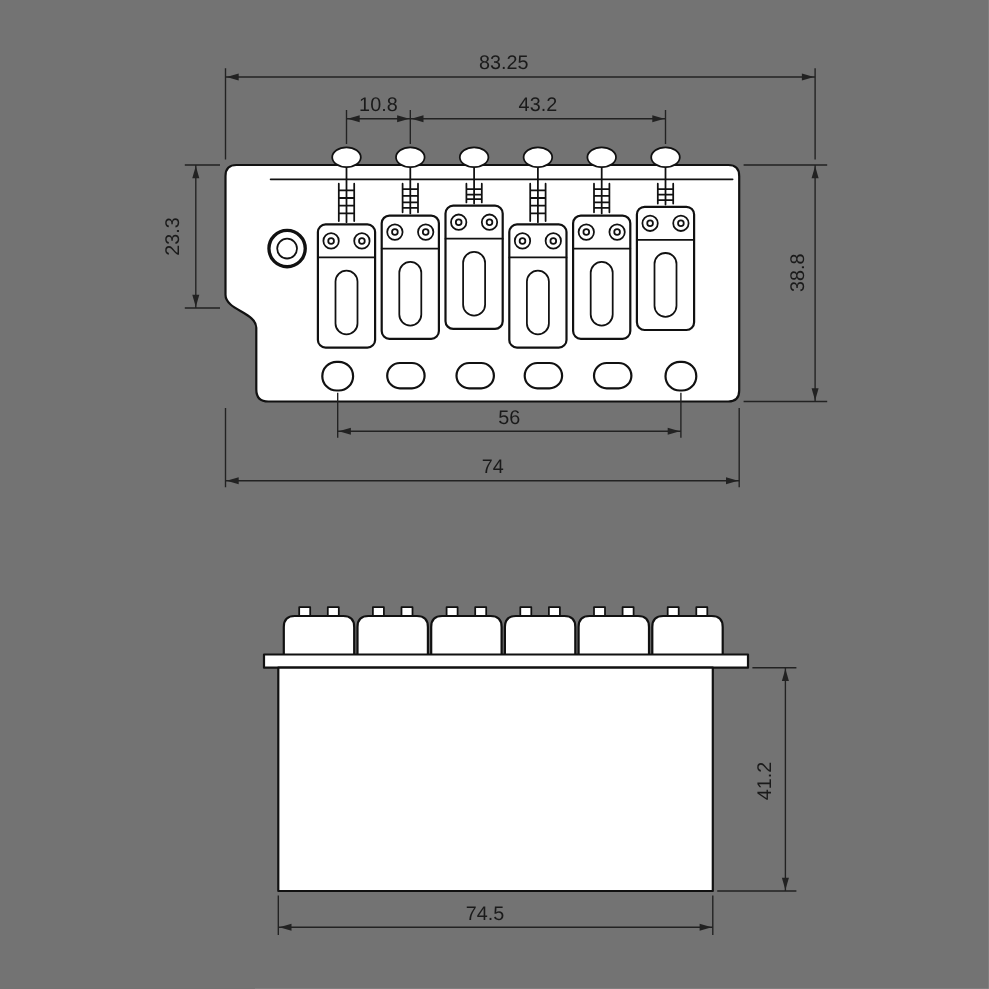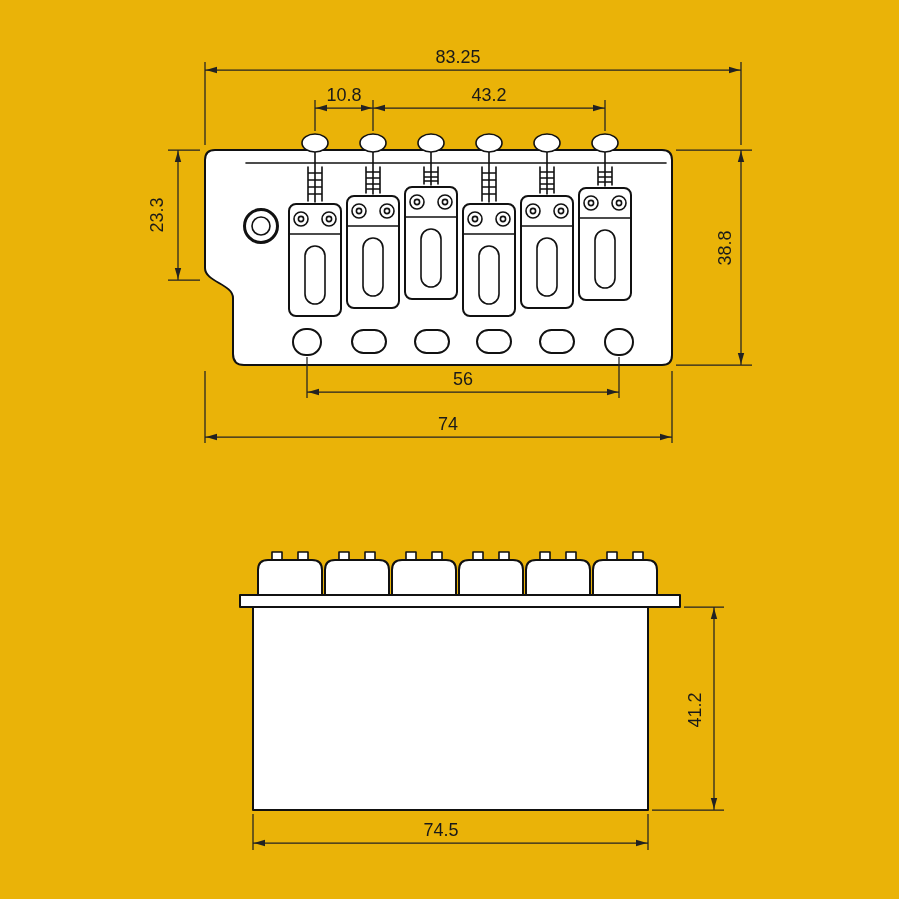--- a/index.html
+++ b/index.html
@@ -1,17 +1,17 @@
 <!DOCTYPE html>
 <html><head>
 <meta charset="utf-8">
 <style>
   html,body{margin:0;padding:0;background:#fff;}
   body{width:899px;height:899px;font-family:"Liberation Sans",sans-serif;}
-  #canvas{width:899px;height:899px;background:#eab308;}
+  #canvas{width:899px;height:899px;background:#737373;}
   svg{display:block;}
   .o{stroke:#111;stroke-width:2;fill:none;stroke-linecap:round;stroke-linejoin:round;}
   .t{stroke:#111;stroke-width:1.6;fill:none;stroke-linecap:round;stroke-linejoin:round;}
   .thick{stroke-width:3;}
   .wf{fill:#fff;}
   .dim{stroke:#222;stroke-width:1.25;fill:none;}
   .arr{fill:#222;stroke:none;}
   text{font-family:"Liberation Sans",sans-serif;font-size:18px;fill:#1a1a1a;}
 </style>
 </head>

